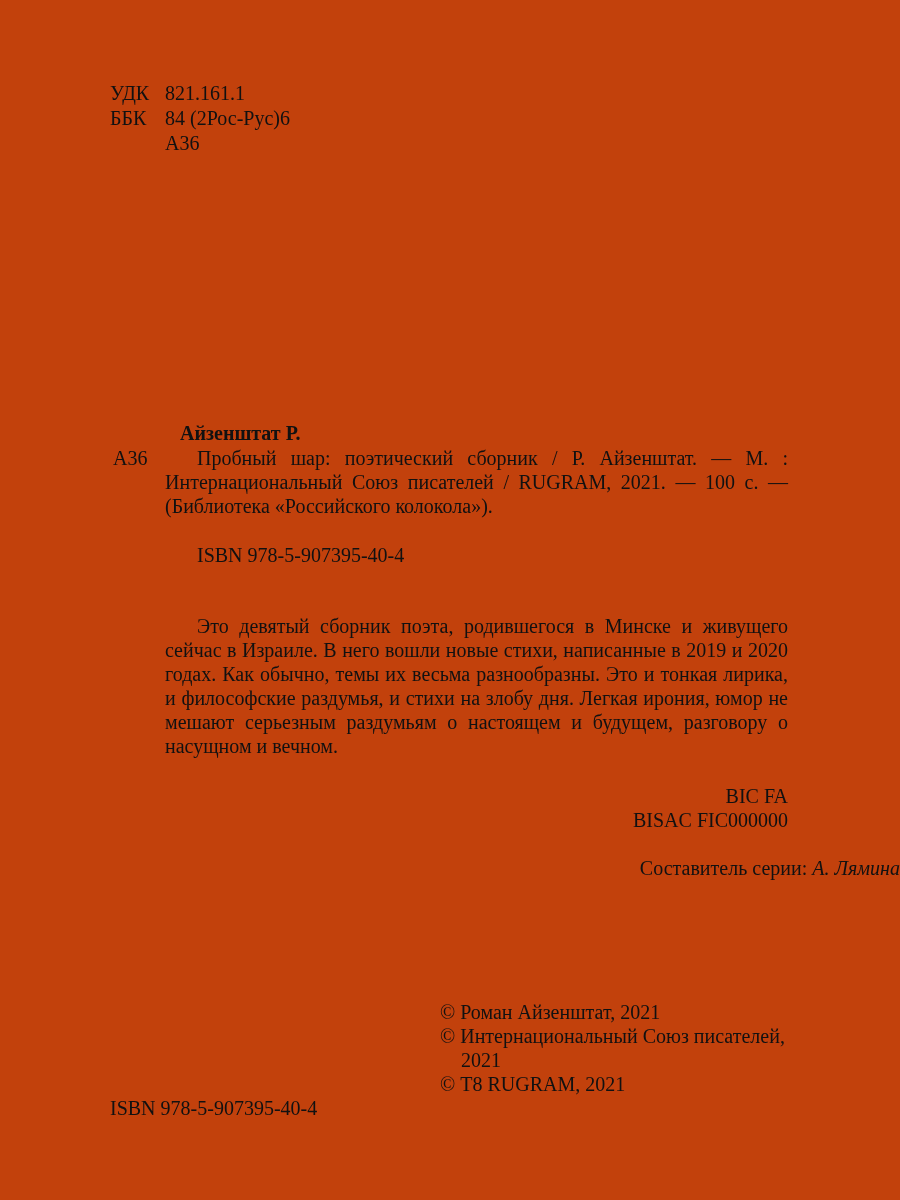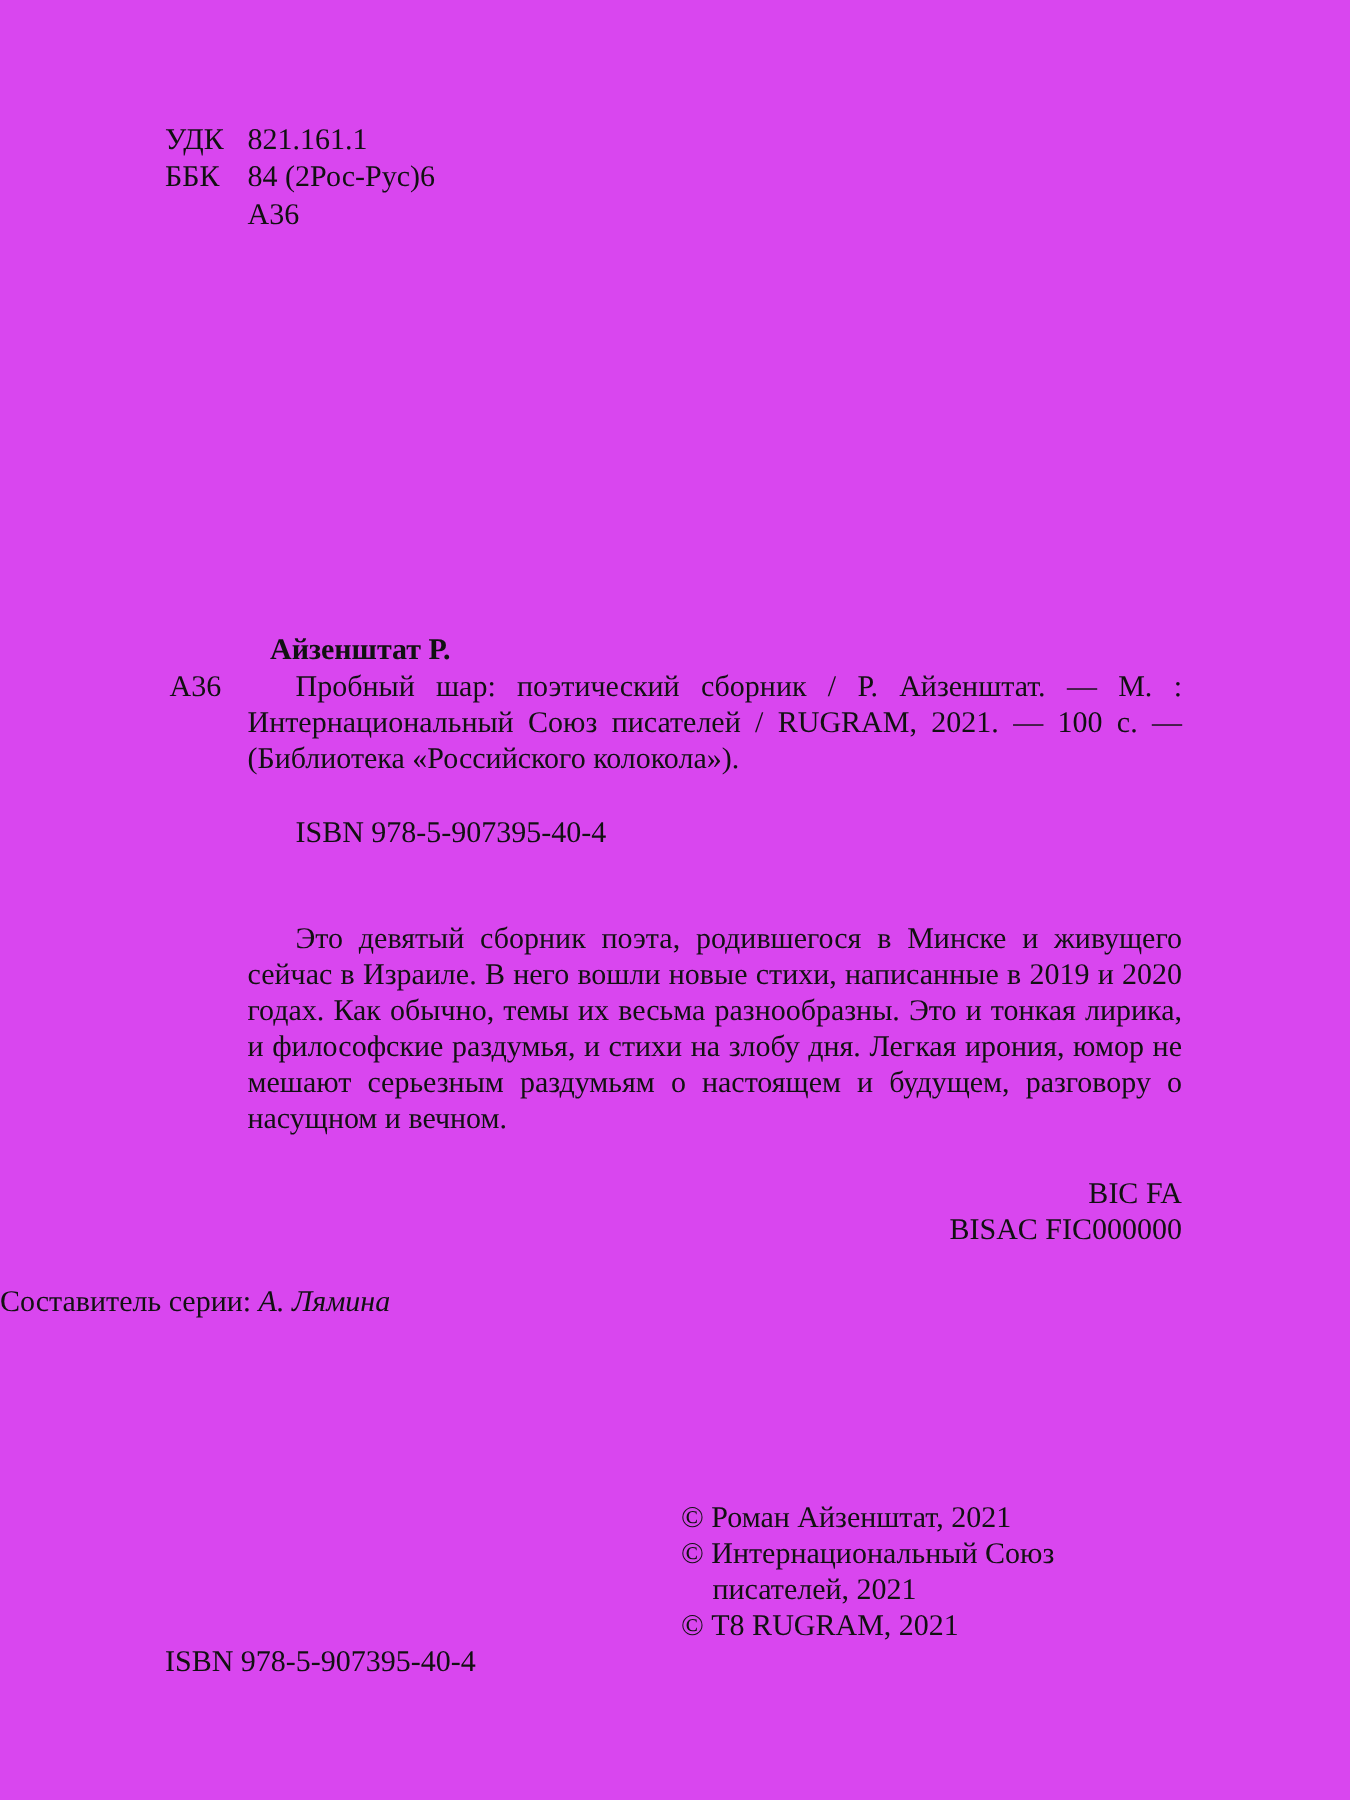--- a/index.html
+++ b/index.html
@@ -4,21 +4,21 @@
 <style>
   html, body {
     margin: 0;
     padding: 0;
     background: #ffffff;
   }
   .page {
     position: relative;
     width: 900px;
     height: 1200px;
-    background: #d946ef;
+    background: #c2410c;
     color: #111111;
     font-family: "Liberation Serif", "DejaVu Serif", serif;
     font-size: 20px;
     line-height: 24px;
     overflow: hidden;
   }
   .abs { position: absolute; }
 
   
   .catalog {
@@ -68,34 +68,33 @@
     top: 784px;
     width: 623px;
     text-align: right;
   }
 
   
   .series-line {
     left: 0;
     top: 856px;
     width: 900px;
-    text-align: left;
+    text-align: right;
   }
   .series-line .compiler { font-style: italic; }
 
   
   .copyright-list {
     left: 440px;
     top: 1000px;
     width: 354px;
   }
   .copyright-item {
     padding-left: 21px;
     text-indent: -21px;
-    margin-left: 14px;
   }
   .isbn-bottom {
     left: 110px;
     top: 1096px;
   }
 </style>
 </head>
 <body>
 
 <div class="page">

